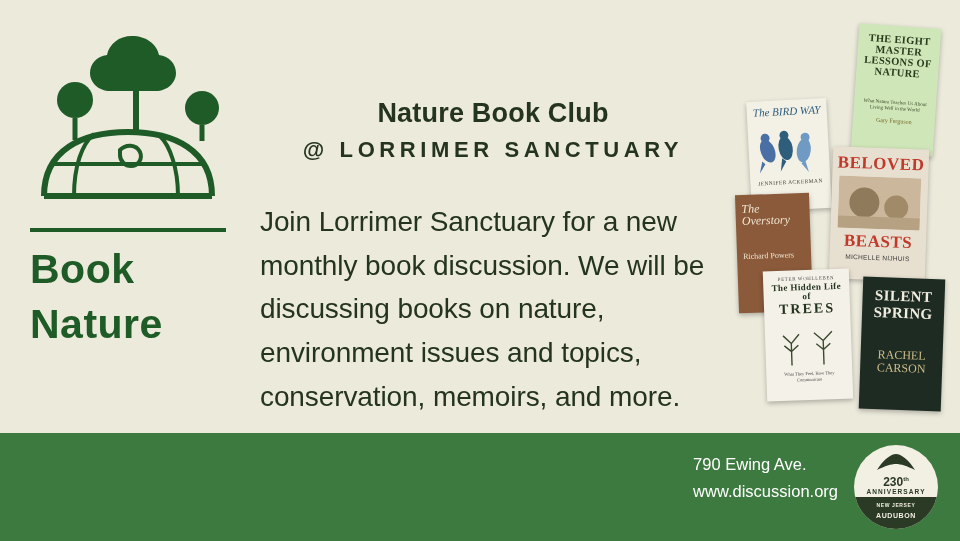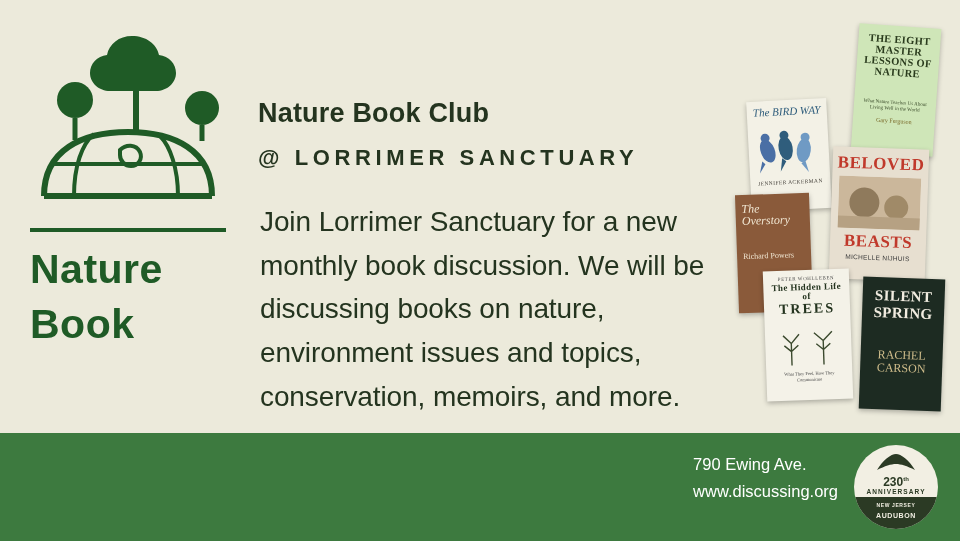--- a/index.html
+++ b/index.html
@@ -47,34 +47,34 @@
     line-height: 1.35;
     margin-left: 2px;
   }
 
   
   .headline {
     position: absolute;
     left: 258px;
     top: 98px;
     width: 470px;
-    text-align: left;
+    text-align: center;
   }
   .headline .line1 {
     color: #24341f;
     font-size: 27px;
     font-weight: bold;
     letter-spacing: 0.2px;
   }
   .headline .line2 {
     color: #24341f;
     font-size: 22px;
     font-weight: 600;
     letter-spacing: 4.6px;
-    margin-top: 16px;
+    margin-top: 8px;
   }
   .body-copy {
     position: absolute;
     left: 260px;
     top: 200px;
     width: 450px;
     color: #24341f;
     font-size: 28px;
     line-height: 1.56;
     letter-spacing: -0.1px;
@@ -337,22 +337,22 @@
         <path d="M16 174c0-46 38-64 84-64s84 18 84 64" stroke-width="6"></path>
         <path d="M16 174h168" stroke-width="6"></path>
         <path d="M46 174c0-30 8-52 20-62" stroke-width="4"></path>
         <path d="M150 174c0-28-8-50-18-60" stroke-width="4"></path>
         <path d="M22 142h156" stroke-width="4"></path>
 
         <path d="M92 128c6-6 16-6 20 2 3 7-2 14-9 14-6 0-11-5-11-11z" stroke-width="4"></path>
       </g>
     </svg>
     <div class="logo-rule"></div>
+    <div class="logo-word">Book</div>
     <div class="logo-word">Nature</div>
-    <div class="logo-word">Book</div>
   </div>
 
   <div class="headline">
     <div class="line1">Nature Book Club</div>
     <div class="line2">@ LORRIMER SANCTUARY</div>
   </div>
 
   <div class="body-copy">Join Lorrimer Sanctuary for a new monthly book discussion. We will be discussing books on nature, environment issues and topics, conservation, memoirs, and more.</div>
 
   <div class="collage">
@@ -416,21 +416,21 @@
 
     <div class="book book6">
       <div class="t">SILENT<br>SPRING</div>
       <div class="auth">RACHEL<br>CARSON</div>
     </div>
   </div>
 
   <div class="footer">
     <div class="footer-address">
       <div>790 Ewing Ave.</div>
-      <div>www.discussing.org</div>
+      <div>www.discussion.org</div>
     </div>
     <div class="seal">
       <div class="seal-top-bird">
         <svg width="46" height="26" viewBox="0 0 46 26">
           <path d="M4 20c6-10 14-16 19-16s13 6 19 16c-8-4-14-6-19-6s-11 2-19 6z" fill="#2b3a24"></path>
         </svg>
       </div>
       <div class="seal-txt s1"><span>230</span><span style="font-size:6px;vertical-align:super;">th</span></div>
       <div class="seal-txt s2">ANNIVERSARY</div>
       <div class="seal-band">

